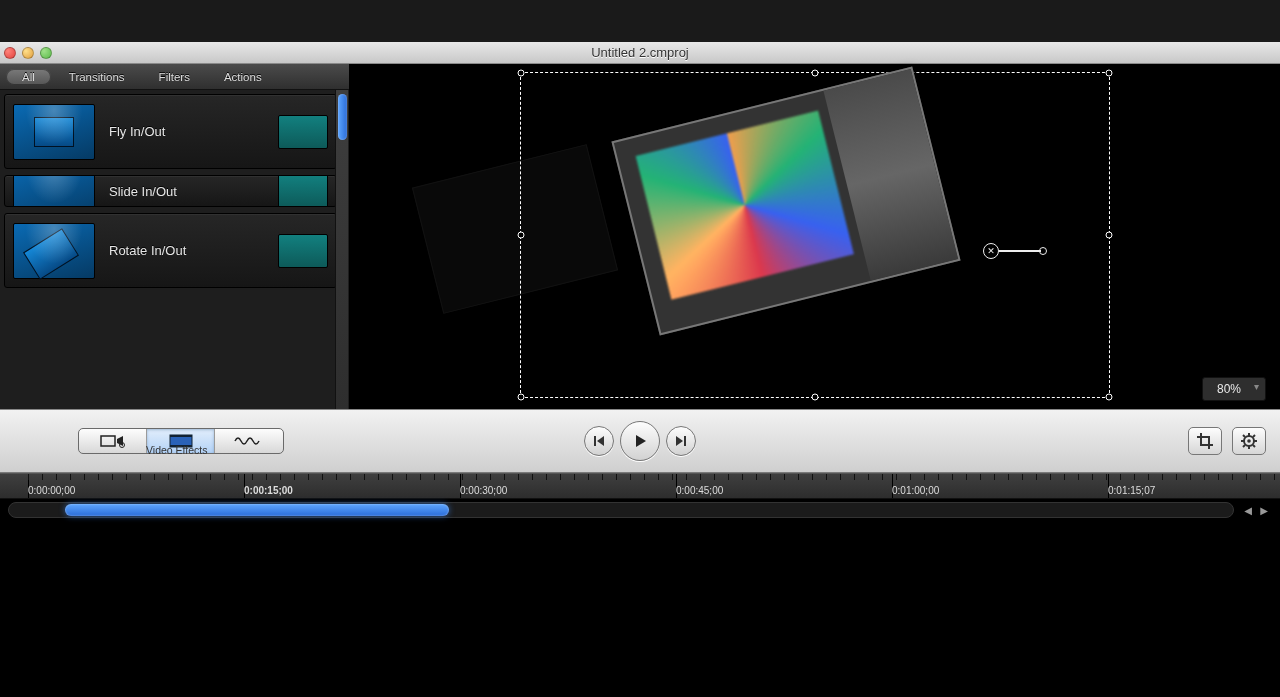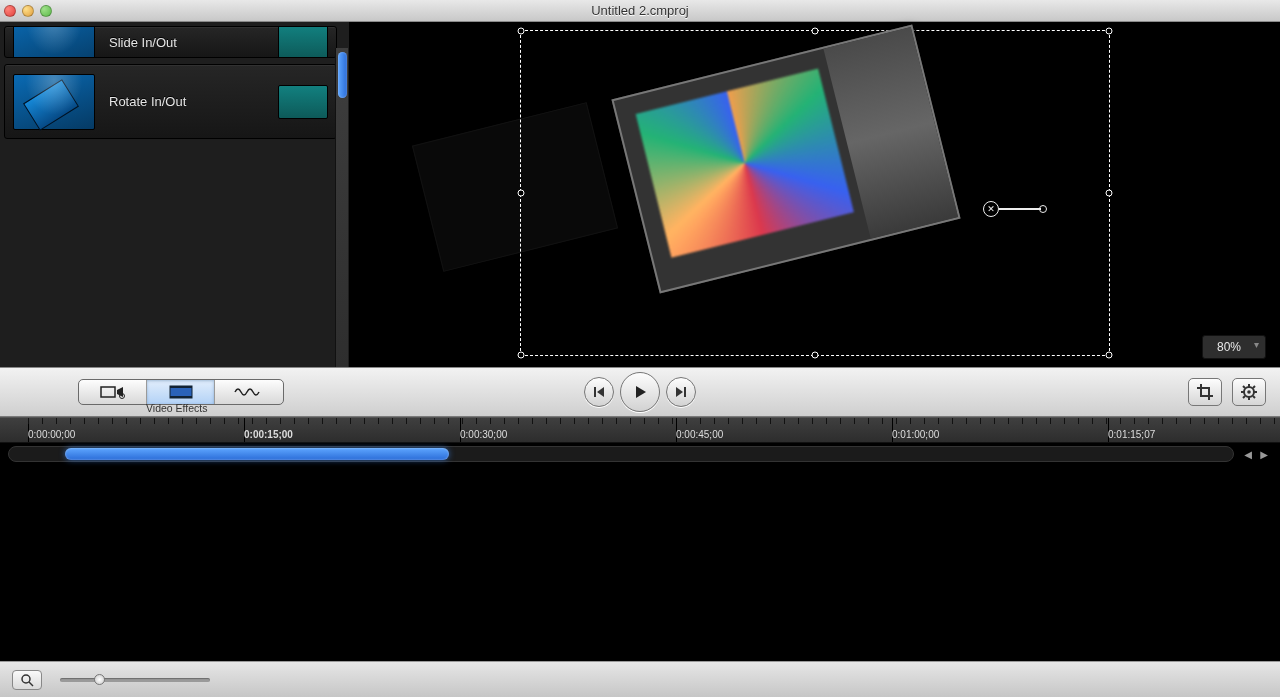--- a/index.html
+++ b/index.html
@@ -1,19 +1,19 @@
 <!DOCTYPE html>
 <html><head>
 <meta charset="utf-8">
 <style>
 * { margin: 0; padding: 0; box-sizing: border-box; font-family: "Lucida Grande", Helvetica, Arial, sans-serif; }
 html, body { width: 1280px; height: 697px; overflow: hidden; background: #1a1a1a; }
 
 
-.titlebar { height: 22px; background: linear-gradient(#e8e8e8, #c8c8c8); display: flex; align-items: center; padding: 0 4px; border-bottom: 1px solid #8a8a8a; position: relative; }
+.titlebar { height: 22px; background: linear-gradient(#e8e8e8, #c8c8c8); display: flex; align-items: center; padding: 0 4px; border-bottom: 1px solid #8a8a8a; position: relative; margin-top: 42px; }
 .traffic-lights { display: flex; gap: 6px; }
 .tl { width: 12px; height: 12px; border-radius: 50%; border: 0.5px solid rgba(0,0,0,.25); }
 .tl.red { background: radial-gradient(circle at 30% 30%, #ff837a, #e2433f); }
 .tl.yellow { background: radial-gradient(circle at 30% 30%, #ffe08a, #e09e3e); }
 .tl.green { background: radial-gradient(circle at 30% 30%, #9fe089, #5cbb4a); }
 .titlebar-title { position: absolute; left: 0; right: 0; text-align: center; font-size: 13px; color: #333; text-shadow: 0 1px 0 #fff; pointer-events: none; }
 
 
 .upper { display: flex; height: 345px; background: #000; }
 
@@ -44,21 +44,21 @@
 .rotated-clip::after { content:""; position:absolute; right:0; top:0; bottom:0; width:90px; background: linear-gradient(#4a4a4a,#666,#3a3a3a); }
 .ghost-clip { position:absolute; left:75px; top:100px; width:180px; height:130px; transform: rotate(-14deg); background:#1a1a1a; opacity:.35; border:1px solid #333; }
 .rotation-pivot { position:absolute; left:462px; top:170px; display:flex; align-items:center; gap:0; }
 .pivot-center { width:16px; height:16px; border:1.5px solid #eee; border-radius:50%; display:flex; align-items:center; justify-content:center; font-size:9px; color:#eee; }
 .pivot-line { width:42px; height:1.5px; background:#eee; }
 .pivot-end { width:8px; height:8px; border:1.5px solid #eee; border-radius:50%; margin-left:-2px; }
 .zoom-badge { position:absolute; right:14px; bottom:8px; background:#2e2e2e; color:#e8e8e8; font-size:12px; padding:4px 24px 4px 14px; border-radius:3px; border:1px solid #111; }
 .zoom-badge::after { content:"▾"; position:absolute; right:6px; top:3px; color:#888; font-size:10px; }
 
 
-.midbar { height: 50px; background: linear-gradient(#f2f2f2,#cfcfcf); border-top:1px solid #888; border-bottom:1px solid #7a7a7a; display:flex; align-items:center; padding: 0 14px; position:relative; }
+.midbar { height: 64px; background: linear-gradient(#f2f2f2,#cfcfcf); border-top:1px solid #888; border-bottom:1px solid #7a7a7a; display:flex; align-items:center; padding: 0 14px; position:relative; }
 .seg-group { display:flex; border:1px solid #6a6a6a; border-radius:5px; overflow:hidden; background: linear-gradient(#fdfdfd,#d8d8d8); margin-left: 64px; }
 .seg { width:68px; height:24px; display:flex; align-items:center; justify-content:center; border-right:1px solid #9a9a9a; cursor:default; }
 .seg:last-child { border-right:none; }
 .seg.active { background: linear-gradient(#e2eefc,#b3d2f6); box-shadow: inset 0 1px 3px rgba(0,60,120,.3); }
 .seg svg { display:block; }
 .seg-label { position:absolute; left: 146px; top: 34px; font-size: 10.5px; color:#333; }
 .transport { position:absolute; left:50%; transform:translateX(-50%); display:flex; align-items:center; gap:6px; }
 .circle-btn { width:30px; height:30px; border-radius:50%; background: linear-gradient(#fdfdfd,#d2d2d2); border:1px solid #777; display:flex; align-items:center; justify-content:center; cursor:default; box-shadow: 0 1px 0 #fff; }
 .circle-btn.big { width:40px; height:40px; }
 .right-tools { position:absolute; right:14px; display:flex; gap:10px; }
@@ -104,21 +104,32 @@
     <div class="tl red"></div>
     <div class="tl yellow"></div>
     <div class="tl green"></div>
   </div>
   <div class="titlebar-title">Untitled 2.cmproj</div>
 </div>
 
 <div class="upper">
 
   <div class="sidebar">
+    <div class="tabs">
+      <div class="tab active">All</div>
+      <div class="tab">Transitions</div>
+      <div class="tab">Filters</div>
+      <div class="tab">Actions</div>
+    </div>
     <div class="effects-list">
+      <div class="effect-item">
+        <div class="effect-thumb thumb-blue small"></div>
+        <div class="effect-label">Fly In/Out</div>
+        <div class="effect-thumb teal"></div>
+      </div>
       <div class="effect-item partial">
         <div class="effect-thumb thumb-blue"></div>
         <div class="effect-label">Slide In/Out</div>
         <div class="effect-thumb teal"></div>
       </div>
       <div class="effect-item">
         <div class="effect-thumb thumb-blue rotate"></div>
         <div class="effect-label">Rotate In/Out</div>
         <div class="effect-thumb teal"></div>
       </div>

